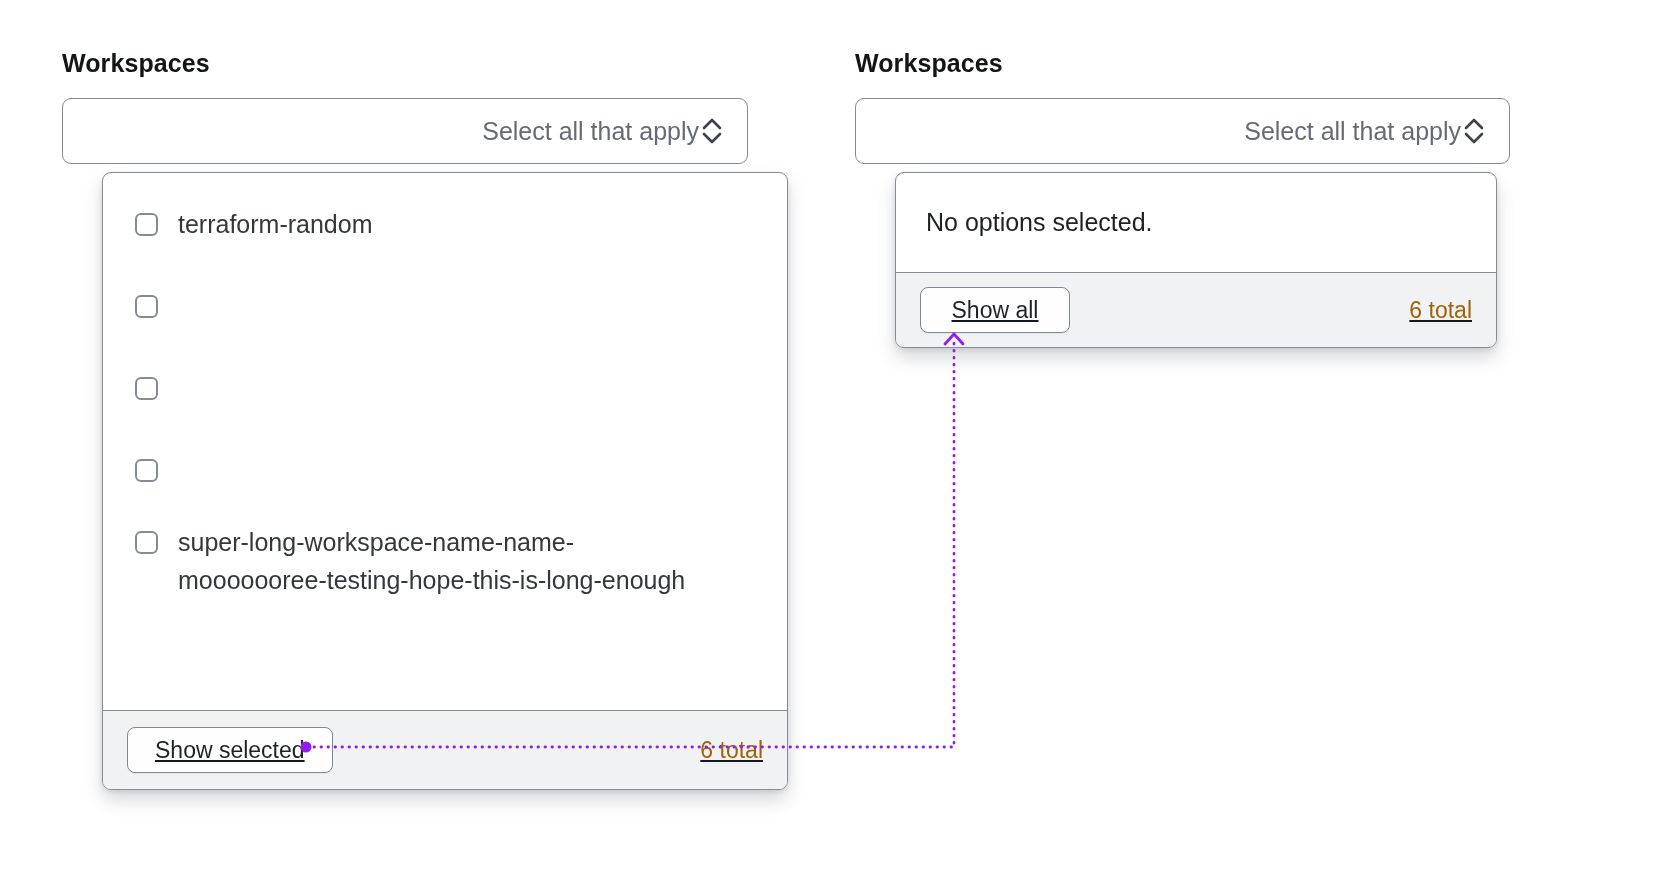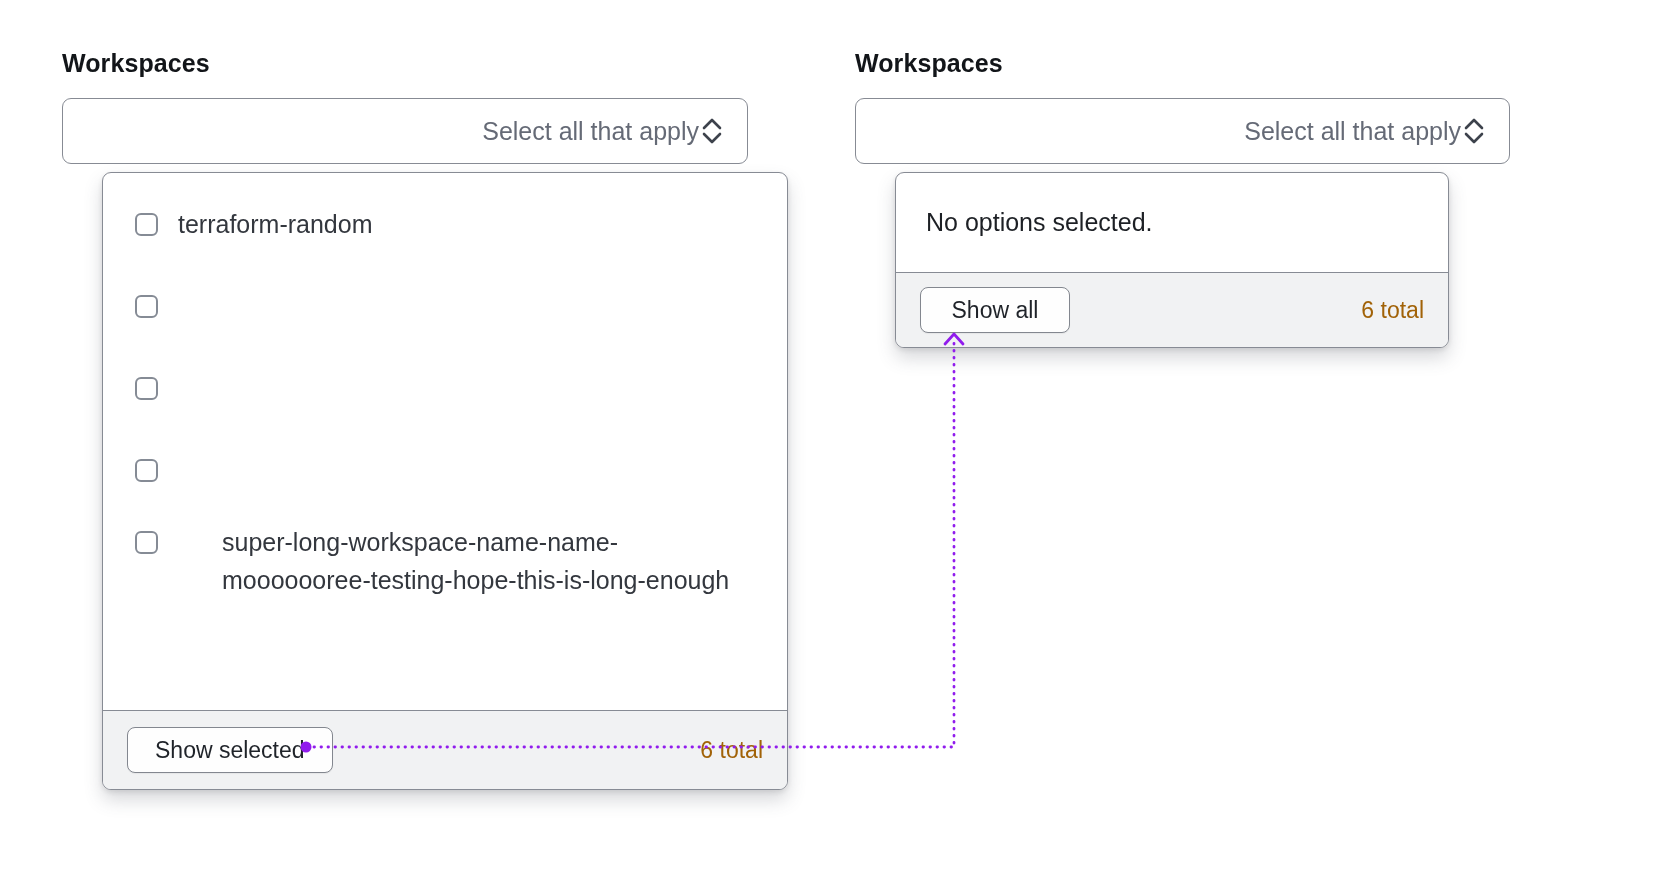--- a/index.html
+++ b/index.html
@@ -54,37 +54,36 @@
     background:#fff;
     border:1px solid var(--border);
     border-radius:9px;
     box-shadow:0 10px 18px rgba(76,82,96,.22), 0 2px 5px rgba(0,0,0,.10);
     display:flex;
     flex-direction:column;
     overflow:hidden;
     margin-left:40px;
   }
   .card-left{left:62px;width:686px;height:618px}
-  .card-right{left:855px;width:554px;height:176px}
+  .card-right{left:855px;width:602px;height:176px}
 
   .listbox{
     flex:1 1 auto;
     padding-top:10px;
   }
   .option-row{
     display:flex;
     align-items:center;
     min-height:82px;
     padding:0 24px 0 32px;
     cursor:pointer;
   }
   .option-row.wraps{
     align-items:flex-start;
     padding-top:12px;
-    gap:44px;
   }
   .option-row.wraps .checkbox{margin-top:8px}
   .checkbox{
     flex:0 0 auto;
     width:23px;
     height:23px;
     background:#fff;
     border:2px solid #858b95;
     border-radius:6px;
     margin-right:20px;
@@ -97,20 +96,21 @@
   }
 
   .dropdown-footer{
     flex:0 0 auto;
     display:flex;
     align-items:center;
     justify-content:space-between;
     background:var(--footer_bg);
     border-top:1px solid var(--border);
     padding:11px 24px;
+    text-decoration:underline;
   }
   .footer-left{height:79px}
   .footer-right{height:75px}
   .toggle-btn{
     display:inline-flex;
     align-items:center;
     justify-content:center;
     height:46px;
     padding:0 27px;
     background:#fefefe;

